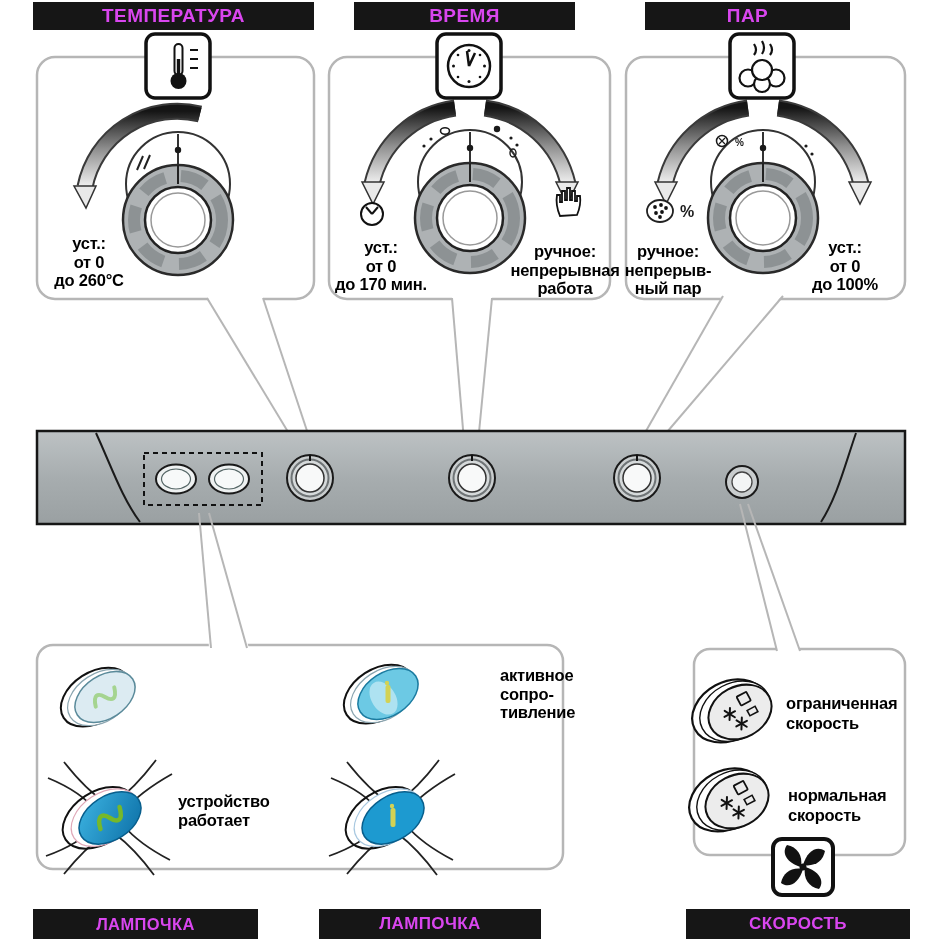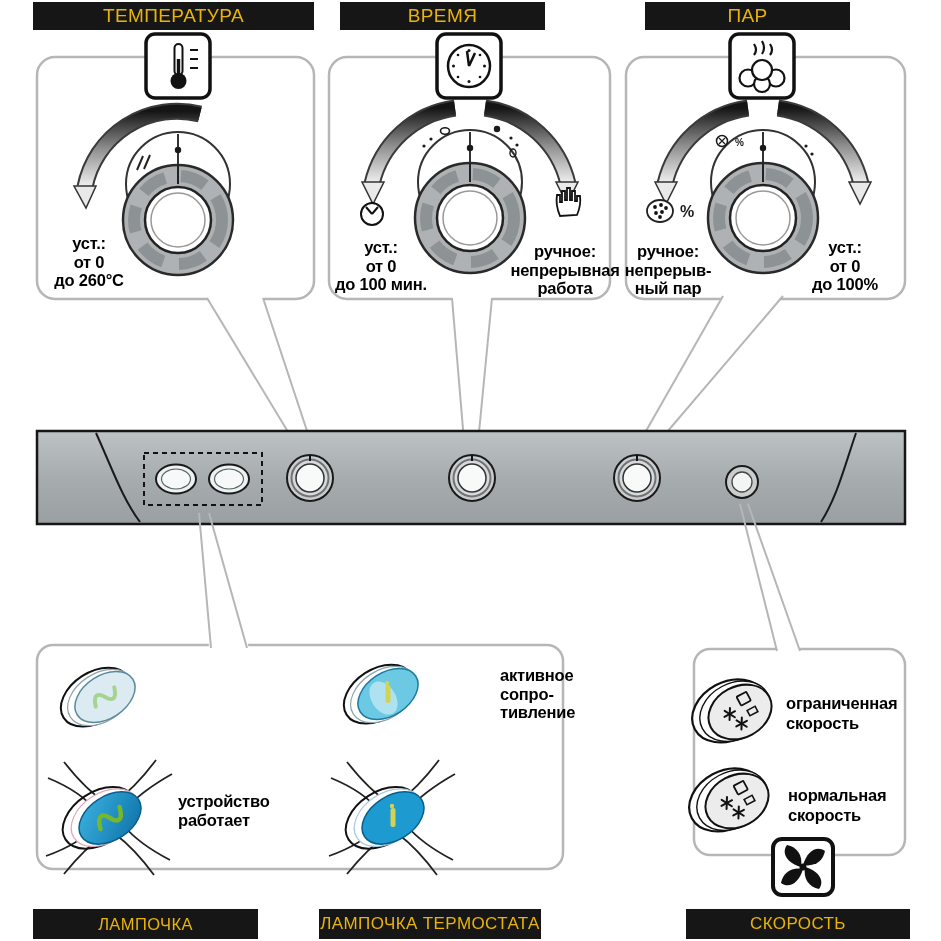--- a/index.html
+++ b/index.html
@@ -1,20 +1,20 @@
 <!DOCTYPE html>
 <html><head>
 <meta charset="utf-8">
 <style>
   html,body{margin:0;padding:0;background:#fff;}
   .stage{position:relative;width:941px;height:941px;background:#fff;overflow:hidden;
          font-family:"Liberation Sans",sans-serif;}
   .gfx{position:absolute;left:0;top:0;}
-  .bar{position:absolute;background:#161616;color:#eab308;text-align:center;
-       font-weight:400;letter-spacing:.4px;}
+  .bar{position:absolute;background:#161616;color:#d946ef;text-align:center;
+       font-weight:700;letter-spacing:.4px;}
   .bar.top{height:28px;line-height:28px;font-size:19px;top:2px;}
   .bar.bot{height:30px;line-height:30px;font-size:17px;top:909px;}
   .txt{position:absolute;font-weight:700;font-size:16.5px;line-height:18.5px;
        color:#000000;letter-spacing:-0.2px;}
   .ctr{text-align:center;}
   .pct{position:absolute;font-weight:700;font-size:16px;color:#1c1c1c;}
 </style>
 </head>
 <body>
 
@@ -274,36 +274,36 @@
     <rect x="-30" y="-28" width="60" height="56" rx="9" fill="#fff" stroke="#111" stroke-width="4"></rect>
     <use href="#blade"></use>
     <use href="#blade" transform="rotate(90)"></use>
     <use href="#blade" transform="rotate(180)"></use>
     <use href="#blade" transform="rotate(270)"></use>
     <circle r="3.5" fill="#111"></circle>
   </g>
 </svg>
 
 <div class="bar top" style="left:33px;width:281px;">ТЕМПЕРАТУРА</div>
-<div class="bar top" style="left:340px;width:205px;">ВРЕМЯ</div>
+<div class="bar top" style="left:354px;width:221px;">ВРЕМЯ</div>
 <div class="bar top" style="left:645px;width:205px;">ПАР</div>
 <div class="bar bot" style="left:33px;width:225px;font-size:16.5px;">ЛАМПОЧКА РЕЖ.ОЖИДАНИЯ</div>
 <div class="bar bot" style="left:319px;width:222px;">ЛАМПОЧКА ТЕРМОСТАТА</div>
 <div class="bar bot" style="left:686px;width:224px;">СКОРОСТЬ ВЕНТИЛЯТОРА</div>
 
 <div class="txt ctr" style="left:33px;top:234px;width:112px;">
   <div>уст.:</div>
   <div>от 0</div>
   <div>до 260°C</div>
 </div>
 
 <div class="txt ctr" style="left:320px;top:238px;width:122px;">
   <div>уст.:</div>
   <div>от 0</div>
-  <div>до 100 мин.</div>
+  <div>до 170 мин.</div>
 </div>
 <div class="txt ctr" style="left:500px;top:242px;width:130px;">
   <div>ручное:</div>
   <div>непрерывная</div>
   <div>работа</div>
 </div>
 
 <div class="txt ctr" style="left:606px;top:242px;width:124px;">
   <div>ручное:</div>
   <div>непрерыв-</div>

